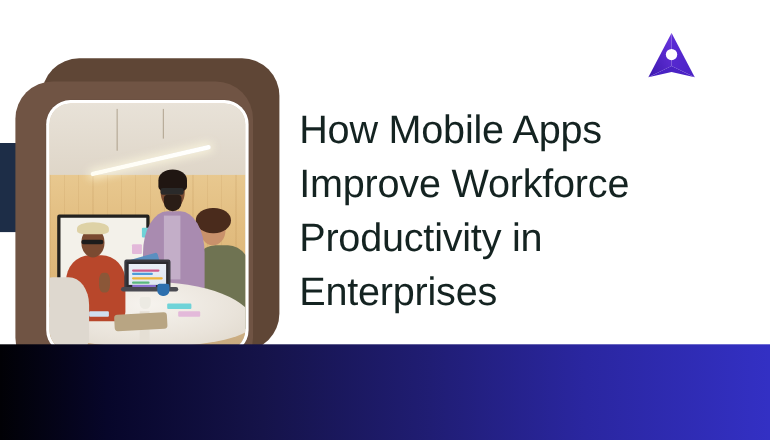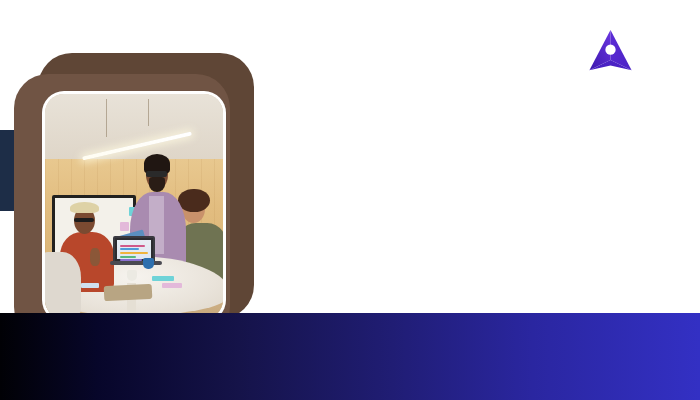--- a/index.html
+++ b/index.html
@@ -336,16 +336,20 @@
         </mask>
       </defs>
       <g mask="url(#holeMask)">
         <path d="M50 2 L5 88 L50 66 Z" fill="url(#lgLeft)"></path>
         <path d="M50 2 L95 88 L50 66 Z" fill="url(#lgRight)"></path>
         <path d="M5 88 L50 66 L95 88 L50 78 Z" fill="#4a22c4"></path>
       </g>
     </svg>
   </div>
 
+  <h1 class="title">How Mobile Apps
+Improve Workforce
+Productivity in
+Enterprises</h1>
 
   <div class="gradient-band"></div>
 
 </div>
 
 </body></html>

